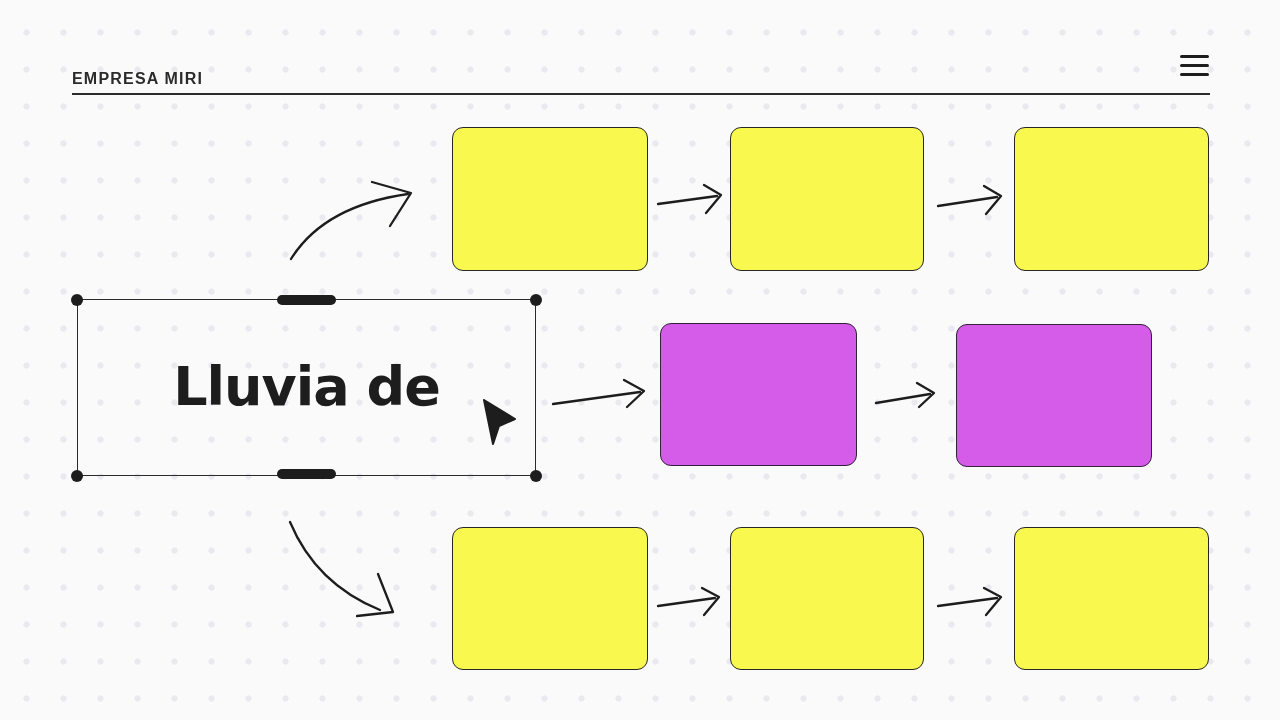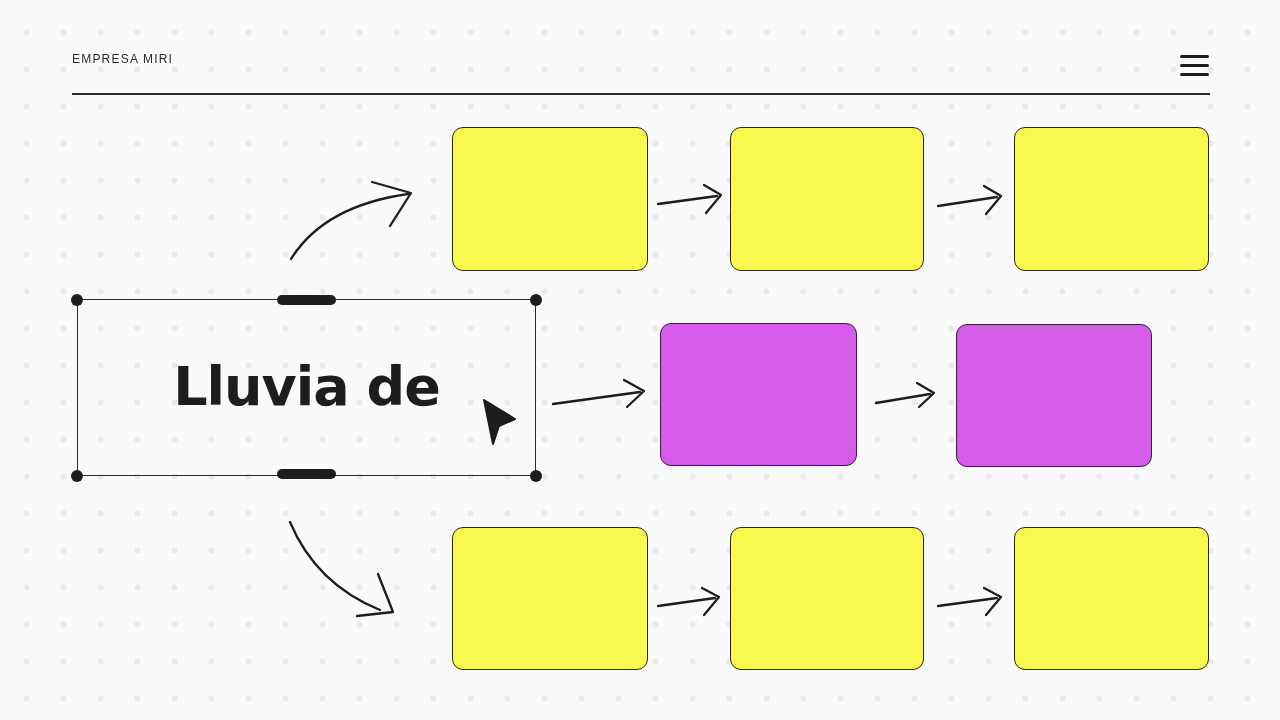--- a/index.html
+++ b/index.html
@@ -13,25 +13,25 @@
     background-color: var(--bg, #fafafb);
     background-image: radial-gradient(circle, #e9e9ef 2.6px, rgba(233,233,239,0) 3.6px);
     background-size: 37px 37px;
     background-position: 8px 14px;
     overflow: hidden;
   }
 
   
   .brand {
     position: absolute;
-    left: 72px; top: 52px;
-    font-size: 12px;
+    left: 72px; top: 70px;
+    font-size: 16px;
     letter-spacing: 1.2px;
     color: #2b2b2b;
-    font-weight: 400;
+    font-weight: 700;
   }
   .header-rule {
     position: absolute;
     left: 72px; top: 93px;
     width: 1138px; height: 2px;
     background: #2c2c2c;
   }
   .hamburger {
     position: absolute;
     left: 1180px; top: 55px;

